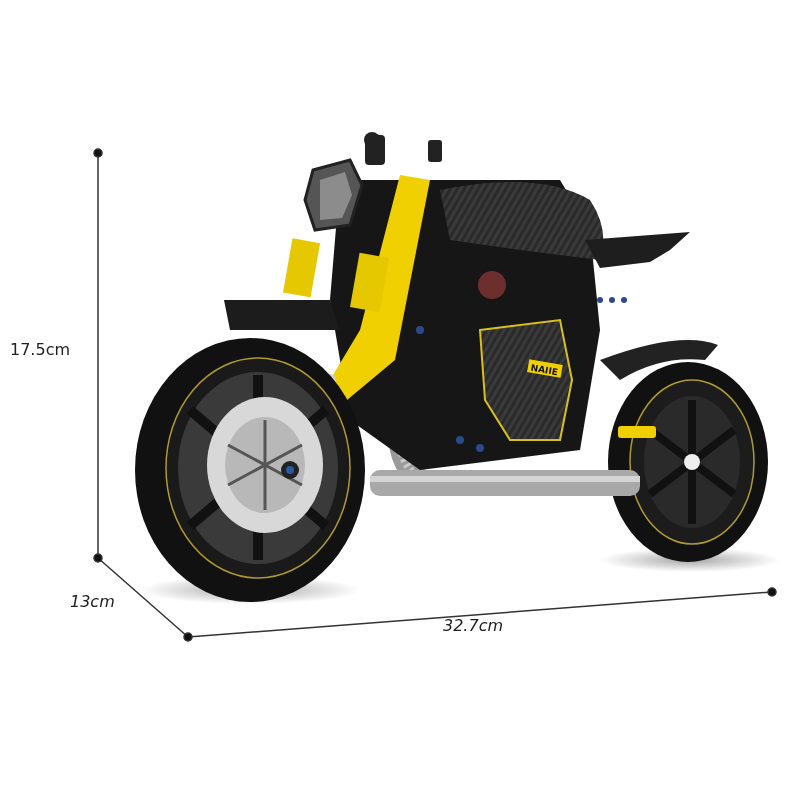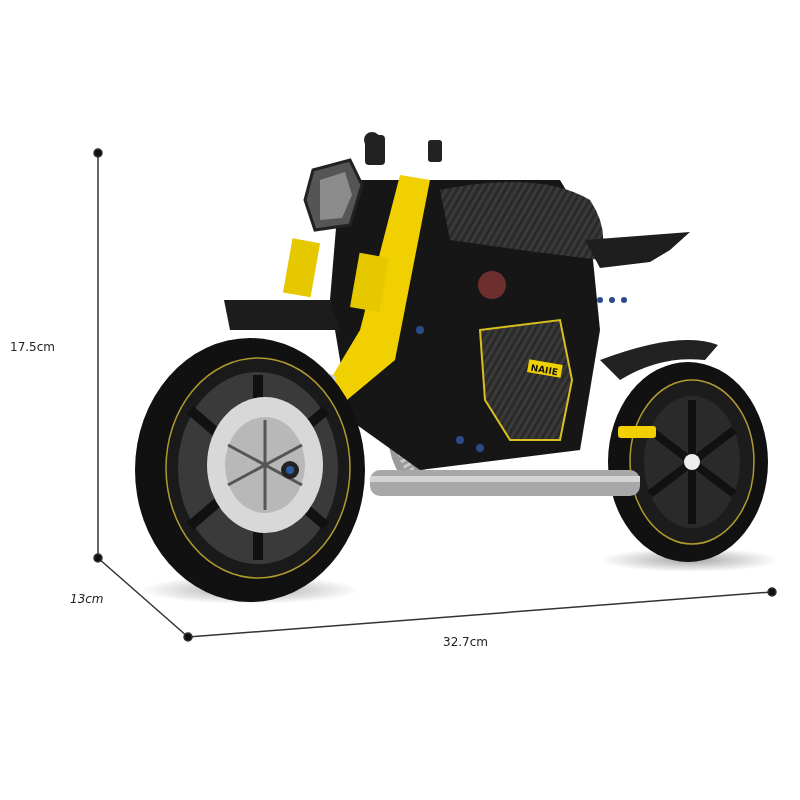--- a/index.html
+++ b/index.html
@@ -1,17 +1,17 @@
 <!DOCTYPE html>
 <html><head>
   <meta charset="utf-8">
   <style>
     html, body { margin:0; padding:0; background:#ffffff; }
     body { width:800px; height:800px; position:relative; overflow:hidden; font-family:"Liberation Sans", sans-serif; }
-    .dim-label { position:absolute; font-size:12px; color:#222; font-family:"DejaVu Sans", sans-serif; }
+    .dim-label { position:absolute; font-size:16px; color:#222; font-family:"DejaVu Sans", sans-serif; }
     svg { position:absolute; left:0; top:0; }
   </style>
 </head>
 <body>
 
 <svg width="800" height="800" viewBox="0 0 800 800">
   <defs>
     <radialGradient id="shadow" cx="50%" cy="50%" r="50%">
       <stop offset="0%" stop-color="#000" stop-opacity="0.35"></stop>
       <stop offset="100%" stop-color="#000" stop-opacity="0"></stop>
@@ -118,13 +118,13 @@
       <line x1="228" y1="445" x2="302" y2="485"></line>
       <line x1="228" y1="485" x2="302" y2="445"></line>
     </g>
     <circle cx="290" cy="470" r="9" fill="#222"></circle>
     <circle cx="290" cy="470" r="4" fill="#2a5aa0"></circle>
   </g>
 </svg>
 
 <div class="dim-label" style="left:10px; top:340px;">17.5cm</div>
 <div class="dim-label" style="left:70px; top:592px;font-style:italic;">13cm</div>
-<div class="dim-label" style="left:443px; top:635px;">32.7cm</div>
+<div class="dim-label" style="left:443px; top:616px;font-style:italic;">32.7cm</div>
 
 </body></html>

